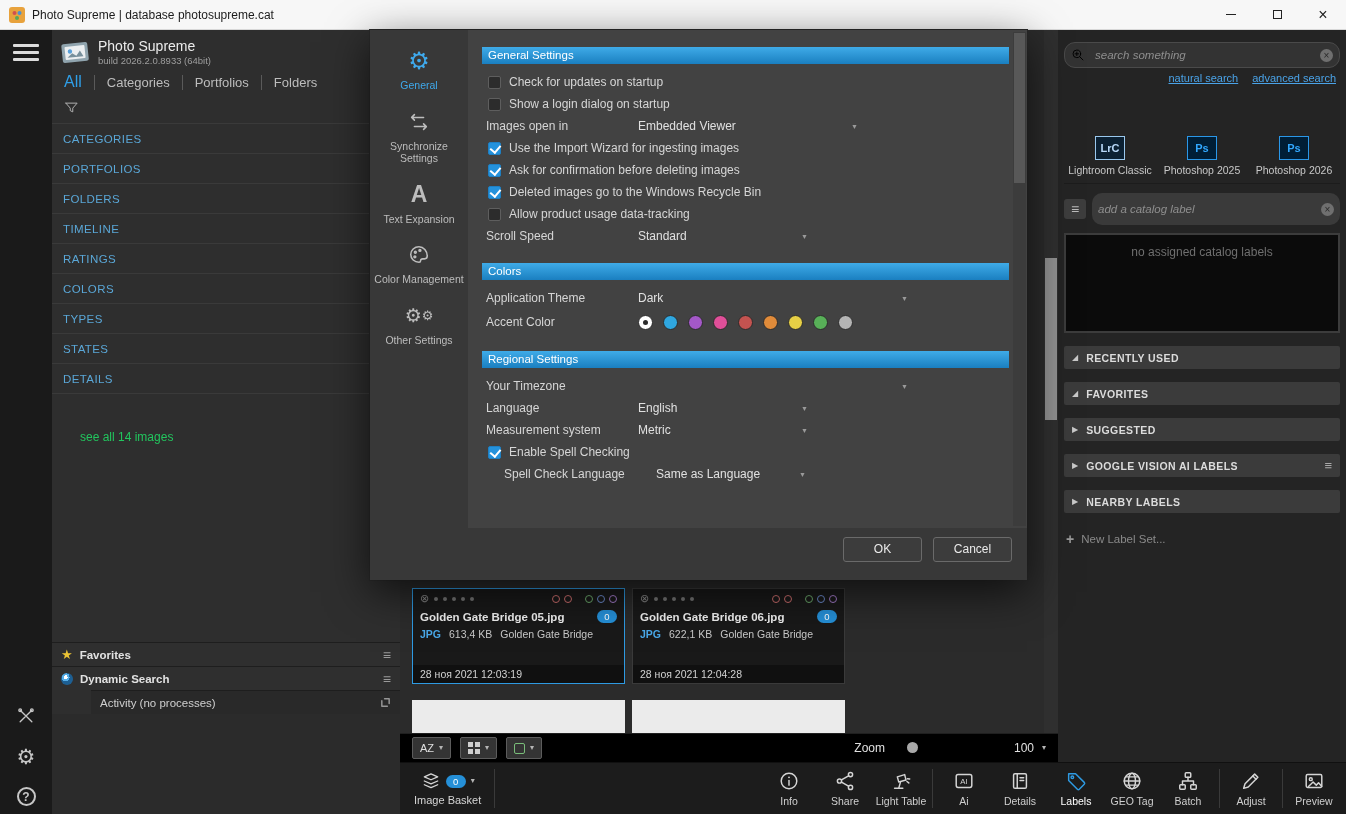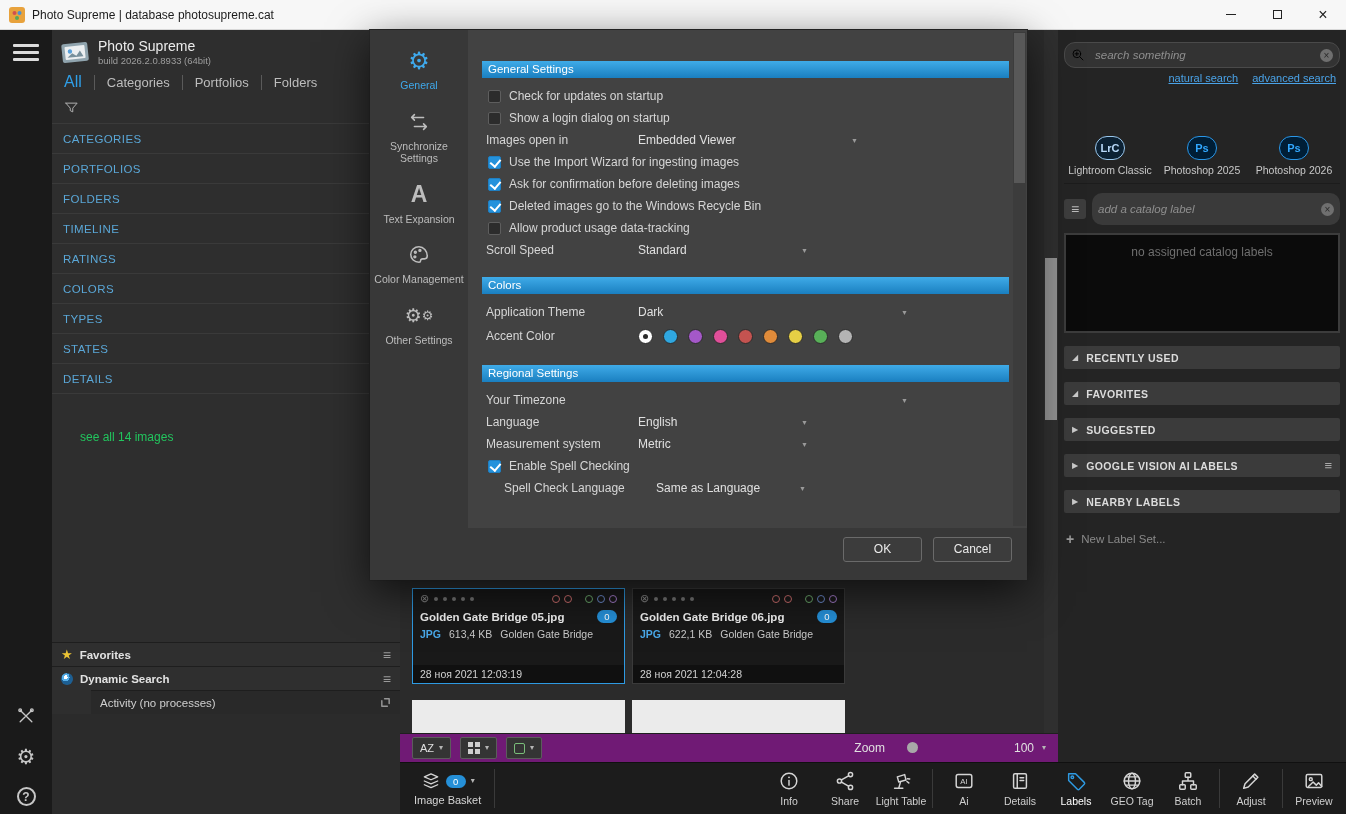--- a/index.html
+++ b/index.html
@@ -62,21 +62,21 @@
   .clabel { width:8px; height:8px; border-radius:50%; border:1.5px solid #888; }
   .card-name { display:flex; align-items:center; gap:6px; padding:3px 7px 0; height:22px; }
   .fname { flex:1; font-size:11.5px; font-weight:600; color:#f0f0f0; white-space:nowrap; overflow:hidden; }
   .vbadge { background:#2590d8; color:#fff; font-size:9.5px; height:13px; line-height:13px; min-width:20px; text-align:center; border-radius:7px; padding:0 5px; }
   .card-info { display:flex; gap:8px; align-items:center; padding:2px 7px 0; font-size:10.5px; color:#c8c8c8; }
   .fmt { color:#4aa8e8; font-weight:bold; }
   .card-date { margin-top:auto; background:#101010; height:18px; line-height:18px; padding:0 7px; font-size:10.5px; color:#d2d2d2; }
   .partial-thumb { position:absolute; width:213px; height:33px; background:#ebebeb; }
 
   
-  .sort-bar { position:absolute; left:0; bottom:0; width:658px; height:29px; background:#701a75; border-top:1px solid #1f1f1f; display:flex; align-items:center; gap:9px; padding:0 12px; }
+  .sort-bar { position:absolute; left:0; bottom:0; width:658px; height:29px; background:#000000; border-top:1px solid #1f1f1f; display:flex; align-items:center; gap:9px; padding:0 12px; }
   .sort-btn { display:inline-flex; align-items:center; gap:5px; height:22px; padding:0 7px; background:#343434; border:1px solid #5c5c5c; border-radius:2px; color:#e0e0e0; font-size:11px; }
   .caret { font-size:8px; color:#b5b5b5; line-height:1; }
   .grid-ic { display:grid; grid-template-columns:5px 5px; grid-gap:2px; }
   .grid-ic span { width:5px; height:5px; background:#cfcfcf; }
   .tag-ic { width:11px; height:11px; border:1.5px solid #79bd79; border-radius:2px; }
   .zoom-group { margin-left:auto; display:flex; align-items:center; color:#e0e0e0; font-size:12px; }
   .zoom-slider { position:relative; width:95px; height:22px; margin:0 8px; }
   .zoom-handle { position:absolute; left:14px; top:5px; width:11px; height:11px; border-radius:50%; background:#a8a8a8; }
   .zoom-value { width:38px; text-align:right; margin-right:8px; }
 
@@ -87,21 +87,21 @@
   
   .right-panel { position:absolute; left:1058px; top:30px; width:288px; height:732px; background:#242424; padding:12px 6px 0; }
   .search-box { display:flex; align-items:center; gap:10px; height:21px; background:#333; border:1px solid #4a4a4a; border-radius:11px; padding:12px 6px; }
   .search-box input { flex:1; background:transparent; border:none; outline:none; font-size:11.5px; color:#ddd; font-family:"Liberation Sans", sans-serif; }
   .search-box input::placeholder, .label-input input::placeholder { color:#8e8e8e; font-style:italic; }
   .clear-dot { width:13px; height:13px; border-radius:50%; background:#6f6f6f; color:#2a2a2a; font-size:10px; line-height:13px; text-align:center; flex:none; }
   .search-links { display:flex; justify-content:flex-end; gap:14px; margin:4px 4px 0; }
   .search-links a { color:#4aa3e8; font-size:11px; text-decoration:underline; }
   .apps-row { display:flex; margin-top:52px; padding-bottom:7px; border-bottom:1px solid #1c1c1c; }
   .app-tab { flex:1; display:flex; flex-direction:column; align-items:center; gap:4px; }
-  .app-badge { width:30px; height:24px; border-radius:12px; display:flex; align-items:center; justify-content:center; font-size:11px; font-weight:bold; }
+  .app-badge { width:30px; height:24px; border-radius:0; display:flex; align-items:center; justify-content:center; font-size:11px; font-weight:bold; }
   .app-badge.lrc { background:#0c2133; color:#b8d8f8; border:1px solid #9ac8ee; }
   .app-badge.ps { background:#001e36; color:#31a8ff; border:1px solid #2a97e8; }
   .app-label { font-size:10.5px; color:#c8c8c8; white-space:nowrap; }
   .label-input-row { display:flex; align-items:center; gap:6px; margin-top:9px; }
   .menu-sq { width:22px; height:20px; background:#3d3d3d; border-radius:3px; color:#bbb; font-size:14px; display:flex; align-items:center; justify-content:center; flex:none; }
   .label-input { flex:1; display:flex; align-items:center; height:20px; background:#3a3a3a; border-radius:10px; padding:16px 6px; }
   .label-input input { flex:1; background:transparent; border:none; outline:none; font-size:11.5px; color:#ddd; font-family:"Liberation Sans", sans-serif; }
   .empty-box { height:100px; margin-top:8px; background:#0b0b0b; border:2px solid #3c3c3c; display:flex; justify-content:center; padding-top:10px; font-size:12px; color:#6f6f6f; }
   .label-section { height:23px; margin-top:13px; background:#3b3b3b; border-radius:2px; display:flex; align-items:center; gap:8px; padding:0 8px; }
   .label-section .sec-label { font-size:10.5px; font-weight:bold; letter-spacing:.4px; color:#dcdcdc; }
@@ -127,21 +127,21 @@
   
   .dialog { position:absolute; left:370px; top:30px; width:657px; height:550px; background:#383838; z-index:50; display:flex; box-shadow:0 12px 40px rgba(0,0,0,.65), 0 0 0 1px #2a2a2a; }
   .dlg-nav { width:98px; padding-top:10px; display:flex; flex-direction:column; }
   .dnav-item { display:flex; flex-direction:column; align-items:center; gap:5px; padding:8px 3px 9px; color:#bdbdbd; }
   .dnav-item .dnav-label { font-size:10.5px; text-align:center; line-height:1.2; }
   .dnav-item.active { color:#3fa9ec; }
   .dnav-icon { height:26px; display:flex; align-items:center; justify-content:center; font-size:24px; line-height:1; }
   .dnav-icon svg { stroke:currentColor; fill:none; stroke-width:1.7; stroke-linecap:round; stroke-linejoin:round; }
   .dnav-icon.letter { font-size:23px; font-weight:bold; }
   .dlg-main { flex:1; display:flex; flex-direction:column; }
-  .dlg-pane { height:498px; background:#424242; padding:31px 18px 0 14px; position:relative; }
+  .dlg-pane { height:498px; background:#424242; padding:17px 18px 0 14px; position:relative; }
   .dlg-vscroll { position:absolute; right:1px; top:2px; width:13px; height:494px; background:#3c3c3c; }
   .dlg-vscroll .vthumb { margin:1px; width:11px; height:150px; background:#585858; }
   .sec-header { height:17px; line-height:17px; padding:0 6px; margin-bottom:7px; font-size:11.5px; color:#fff; background:linear-gradient(180deg,#3fabe8,#1a7fc0); }
   .section { margin-bottom:16px; }
   .set-row { height:22px; display:flex; align-items:center; font-size:12px; color:#d6d6d6; padding-left:4px; }
   .set-row.accent-row { height:26px; }
   .chk { width:13px; height:13px; border:1px solid #5e5e5e; background:#2c2c2c; border-radius:2px; position:relative; flex:none; margin:0 8px 0 2px; }
   .chk.checked { background:#2492dc; border-color:#1f7fc2; }
   .chk.checked::after { content:""; position:absolute; left:3px; top:0px; width:5px; height:8px; border:solid #fff; border-width:0 2px 2px 0; transform:rotate(40deg); }
   .lbl-col { width:152px; flex:none; }

